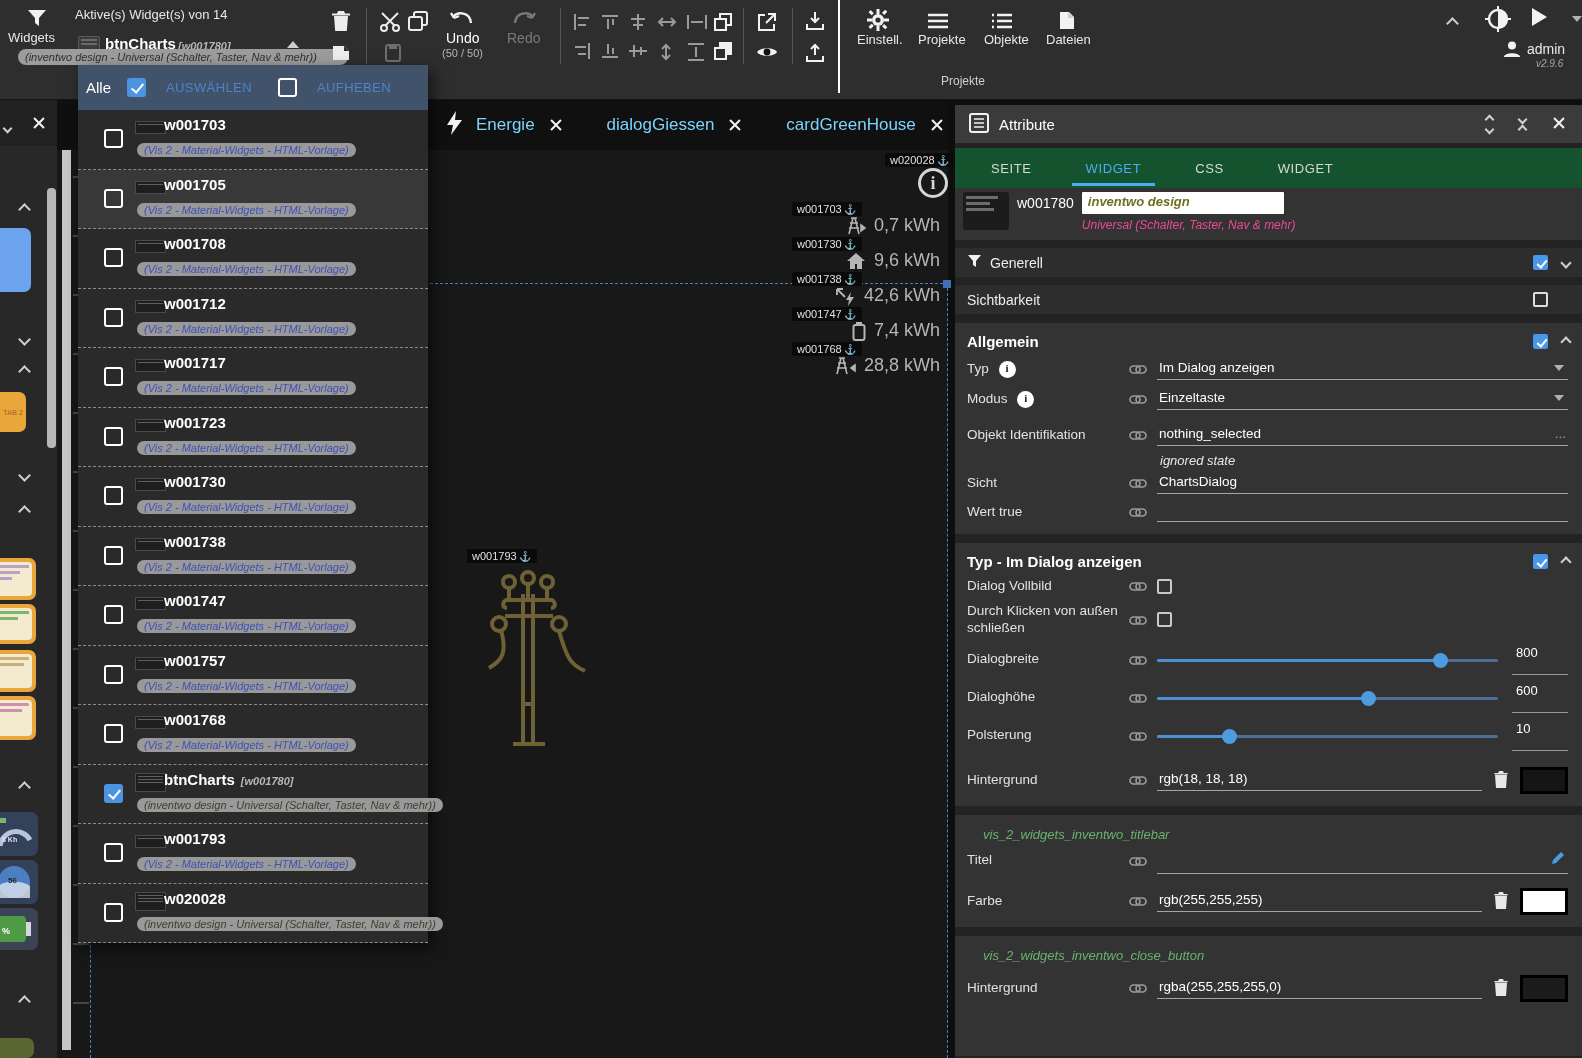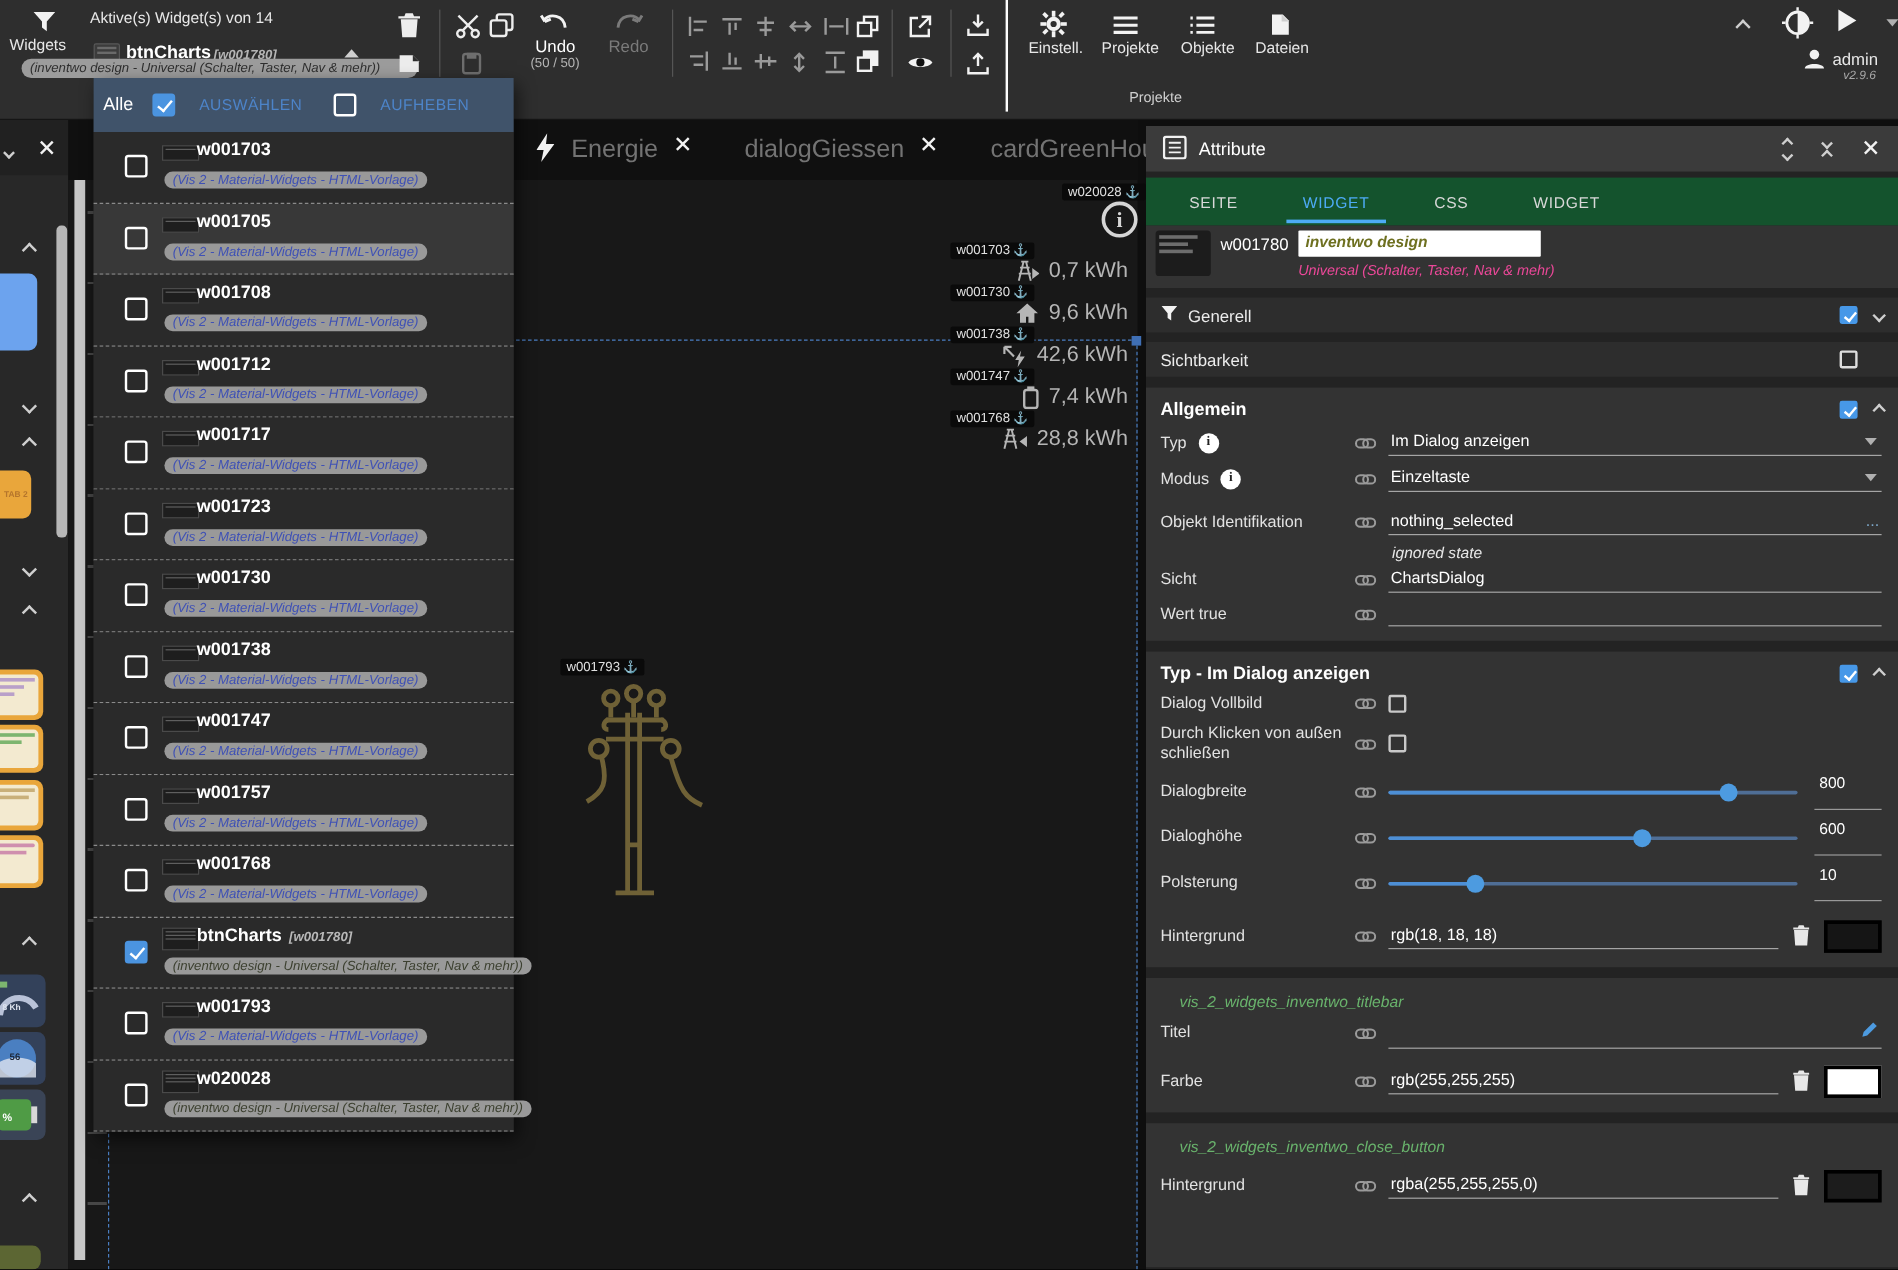--- a/index.html
+++ b/index.html
@@ -35,21 +35,21 @@
   .pal-head { position:absolute; left:0; top:0; width:57px; height:46px; background:#212121; }
   .pal-chev { position:absolute; left:20px; }
   .pal-card { position:absolute; border-radius:7px; }
   .pal-scroll { position:absolute; left:47px; top:88px; width:9px; height:260px; background:#b7b7b7; border-radius:4px; }
   .cream { position:absolute; inset:4px 4px 4px 4px; background:#f3ead0; border-radius:4px; overflow:hidden; }
   .cream i { display:block; height:3px; margin:3px 3px 0 3px; background:#b9a0c9; }
 
   
   .canvas { position:absolute; left:57px; top:100px; width:891px; height:958px; background:#181818; }
   .tabbar { position:absolute; left:0; top:0; width:891px; height:50px; background:#101010; display:flex; align-items:center; }
-  .vtab { display:flex; gap:14px; margin-right:44px; font-size:21px; color:#737373; }
+  .vtab { display:flex; align-items:center; gap:14px; margin-right:44px; font-size:17px; color:#7dd3fc; }
   .xicon { position:relative; width:14px; height:14px; }
   .xicon:before,.xicon:after { content:""; position:absolute; left:6px; top:0; width:2px; height:14px; background:#f2f2f2; }
   .xicon:before { transform:rotate(45deg);} .xicon:after { transform:rotate(-45deg);}
   .canvas-scroll { position:absolute; left:5px; top:50px; width:9px; height:900px; background:#c7c7c7; }
   .ruler { position:absolute; left:16px; top:50px; width:16px; height:908px;
            background:repeating-linear-gradient(to bottom, transparent 0 26px, #474747 26px 28px, transparent 28px 59px); }
   .selrect { position:absolute; left:33px; top:183px; width:858px; height:775px;
              border-top:1px dashed #4a7ec2; border-left:1px dashed #4a7ec2; border-right:1px dashed #4a7ec2; }
   .handle { position:absolute; right:-4px; top:-4px; width:8px; height:8px; background:#3f6fb5; }
   .wpill { position:absolute; background:#0a0a0a; color:#e0e0e0; font-size:11px; padding:1px 5px; border-radius:2px; white-space:nowrap; }

